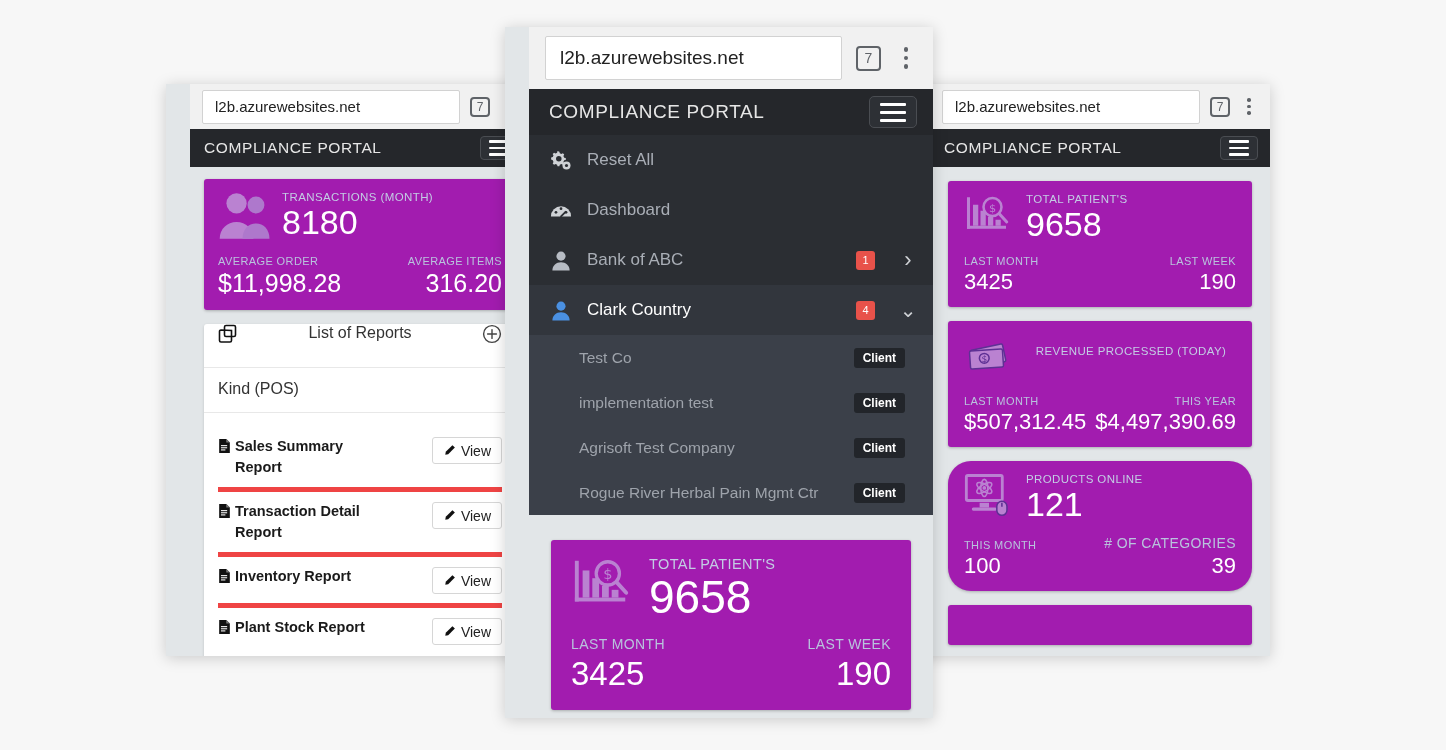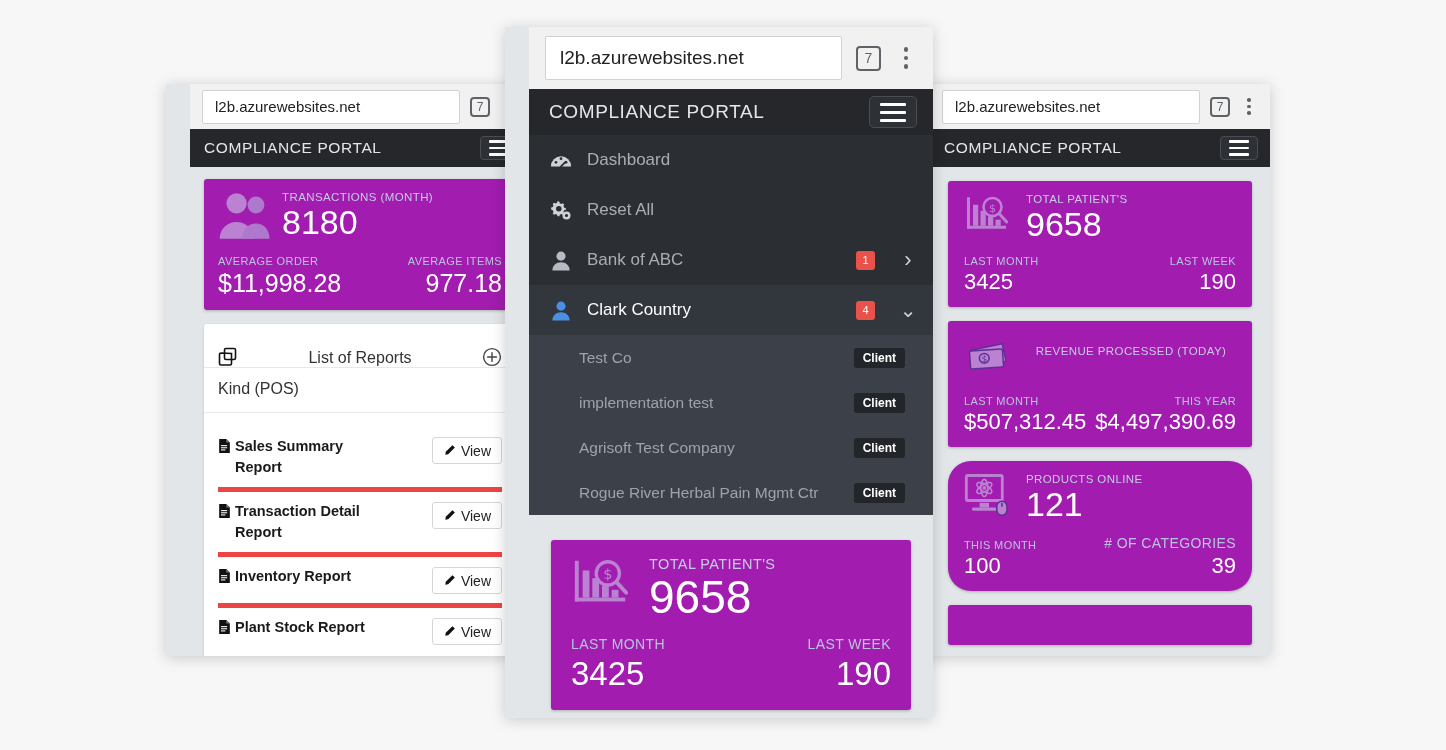--- a/index.html
+++ b/index.html
@@ -51,21 +51,21 @@
   .statcard .caption{color:#c3cce4;letter-spacing:.4px;font-weight:300;}
   .statcard .bignum{color:#fff;font-weight:300;line-height:1;}
   .statcard .botrow{display:flex;justify-content:space-between;align-items:flex-end;}
   .statcard .bot{display:flex;flex-direction:column;}
   .statcard .bot.right{align-items:flex-end;text-align:right;}
   .statcard .botlabel{color:#b9c3dd;letter-spacing:.4px;font-weight:300;}
   .statcard .botval{color:#fff;font-weight:300;line-height:1;}
 
   
   .reports{background:#fff;border-radius:3px;box-shadow:0 1px 3px rgba(0,0,0,.16);box-sizing:border-box;}
-  .reports .rhead{display:flex;align-items:flex-end;border-bottom:1px solid #e8e8e8;box-sizing:border-box;}
+  .reports .rhead{display:flex;align-items:flex-start;border-bottom:1px solid #e8e8e8;box-sizing:border-box;}
   .reports .rhead .title{flex:1;text-align:center;color:#333;font-weight:400;}
   .reports .kindrow{color:#333;border-bottom:1px solid #e8e8e8;box-sizing:border-box;font-weight:400;}
   .reports .rowlist{box-sizing:border-box;}
   .reports .rrow{display:flex;align-items:flex-start;justify-content:space-between;border-top:5px solid #ef4444;box-sizing:border-box;}
   .reports .rrow:first-child{border-top:none;gap:10px;}
   .reports .rname{font-weight:bold;color:#1a1a1a;display:flex;align-items:flex-start;}
   .viewbtn{
     border:1px solid #d6d6d6;background:#fff;border-radius:3px;color:#222;
     display:inline-flex;align-items:center;box-sizing:border-box;white-space:nowrap;
   }
@@ -136,21 +136,21 @@
             <div class="bignum" style="font-size:34px;margin-top:2px;">8180</div>
           </div>
         </div>
         <div class="botrow" style="margin-top:14px;">
           <div class="bot">
             <span class="botlabel" style="font-size:11px;">AVERAGE ORDER</span>
             <span class="botval" style="font-size:25px;margin-top:4px;">$11,998.28</span>
           </div>
           <div class="bot right">
             <span class="botlabel" style="font-size:11px;">AVERAGE ITEMS</span>
-            <span class="botval" style="font-size:25px;margin-top:4px;">977.18</span>
+            <span class="botval" style="font-size:25px;margin-top:4px;">316.20</span>
           </div>
         </div>
       </div>
 
       <div class="reports" style="margin-top:14px;">
         <div class="rhead" style="height:44px;padding:0 14px;">
           <span style="flex:none;width:20px;height:20px;">
             <svg viewBox="0 0 20 20" width="20" height="20" aria-hidden="true">
               <rect x="6.5" y="1.5" width="11" height="11" rx="1.5" fill="none" stroke="#111" stroke-width="1.6"></rect>
               <path d="M13.5 6.5v10a1.5 1.5 0 0 1-1.5 1.5H3a1.5 1.5 0 0 1-1.5-1.5v-9A1.5 1.5 0 0 1 3 6z" fill="none" stroke="#111" stroke-width="1.6"></path>
@@ -403,41 +403,41 @@
       <div class="burger" style="width:48px;height:32px;gap:5px;border-radius:5px;">
         <span style="width:26px;height:3px;"></span>
         <span style="width:26px;height:3px;"></span>
         <span style="width:26px;height:3px;"></span>
       </div>
     </div>
 
     <div class="navmenu" id="center-nav">
         <div class="navitem" style="height: 50px; padding: 0px 18px 0px 20px; gap: 14px;">
           <span class="nico" style="width:24px;">
+            <svg viewBox="0 0 24 24" width="22" height="22" aria-hidden="true">
+    <path d="M9.6 2.2l.5 2.1 2 .9 1.9-1 1.7 1.7-1 1.9.9 2 2.1.5v2.4l-2.1.5-.9 2 1 1.9-1.7 1.7-1.9-1-2 .9-.5 2.1H7.2l-.5-2.1-2-.9-1.9 1-1.7-1.7 1-1.9-.9-2L-0.9 12V9.6l2.1-.5.9-2-1-1.9 1.7-1.7 1.9 1 2-.9.5-2.1z" transform="translate(2,1) scale(.86)" fill="#cfd2d6"></path>
+    <circle cx="9.6" cy="10.6" r="3" fill="#2b2e33"></circle>
+    <circle cx="18" cy="18" r="4.4" fill="#cfd2d6"></circle>
+              <circle cx="18" cy="18" r="1.7" fill="#2b2e33"></circle>
+            </svg>
+          </span>
+     <span class="nlabel" style="font-size:17px;color:#a9aeb6;">Reset All</span>
+
+     </div>
+        <div class="navitem" style="height: 50px; padding: 0px 18px 0px 20px; gap: 14px;">
+          <span class="nico" style="width:24px;">
             <svg viewBox="0 0 24 20" width="22" height="20" aria-hidden="true">
     <path d="M1 17a11 11 0 0 1 22 0z" fill="#cfd2d6"></path>
     <circle cx="6.5" cy="12.5" r="1.5" fill="#2b2e33"></circle>
               <circle cx="12" cy="8.5" r="1.5" fill="#2b2e33"></circle>
     <circle cx="17.5" cy="12.5" r="1.5" fill="#2b2e33"></circle>
     <path d="M12 17l5-5" stroke="#2b2e33" stroke-width="2" stroke-linecap="round"></path>
             </svg>
           </span>
      <span class="nlabel" style="font-size:17px;color:#a9aeb6;">Dashboard</span>
-
-     </div>
-        <div class="navitem" style="height: 50px; padding: 0px 18px 0px 20px; gap: 14px;">
-          <span class="nico" style="width:24px;">
-            <svg viewBox="0 0 24 24" width="22" height="22" aria-hidden="true">
-    <path d="M9.6 2.2l.5 2.1 2 .9 1.9-1 1.7 1.7-1 1.9.9 2 2.1.5v2.4l-2.1.5-.9 2 1 1.9-1.7 1.7-1.9-1-2 .9-.5 2.1H7.2l-.5-2.1-2-.9-1.9 1-1.7-1.7 1-1.9-.9-2L-0.9 12V9.6l2.1-.5.9-2-1-1.9 1.7-1.7 1.9 1 2-.9.5-2.1z" transform="translate(2,1) scale(.86)" fill="#cfd2d6"></path>
-    <circle cx="9.6" cy="10.6" r="3" fill="#2b2e33"></circle>
-    <circle cx="18" cy="18" r="4.4" fill="#cfd2d6"></circle>
-              <circle cx="18" cy="18" r="1.7" fill="#2b2e33"></circle>
-            </svg>
-          </span>
-     <span class="nlabel" style="font-size:17px;color:#a9aeb6;">Reset All</span>
 
      </div>
         <div class="navitem" style="height: 50px; padding: 0px 18px 0px 20px; gap: 14px;">
           <span class="nico" style="width:24px;">
             <svg viewBox="0 0 22 22" width="20" height="21" aria-hidden="true">
     <circle cx="11" cy="6.2" r="5" fill="#b7bcc4"></circle>
     <path d="M1.5 22c0-5.4 4.3-9 9.5-9s9.5 3.6 9.5 9z" fill="#b7bcc4"></path>
             </svg>
           </span>
      <span class="nlabel" style="font-size:17px;color:#a9aeb6;">Bank of ABC</span>

